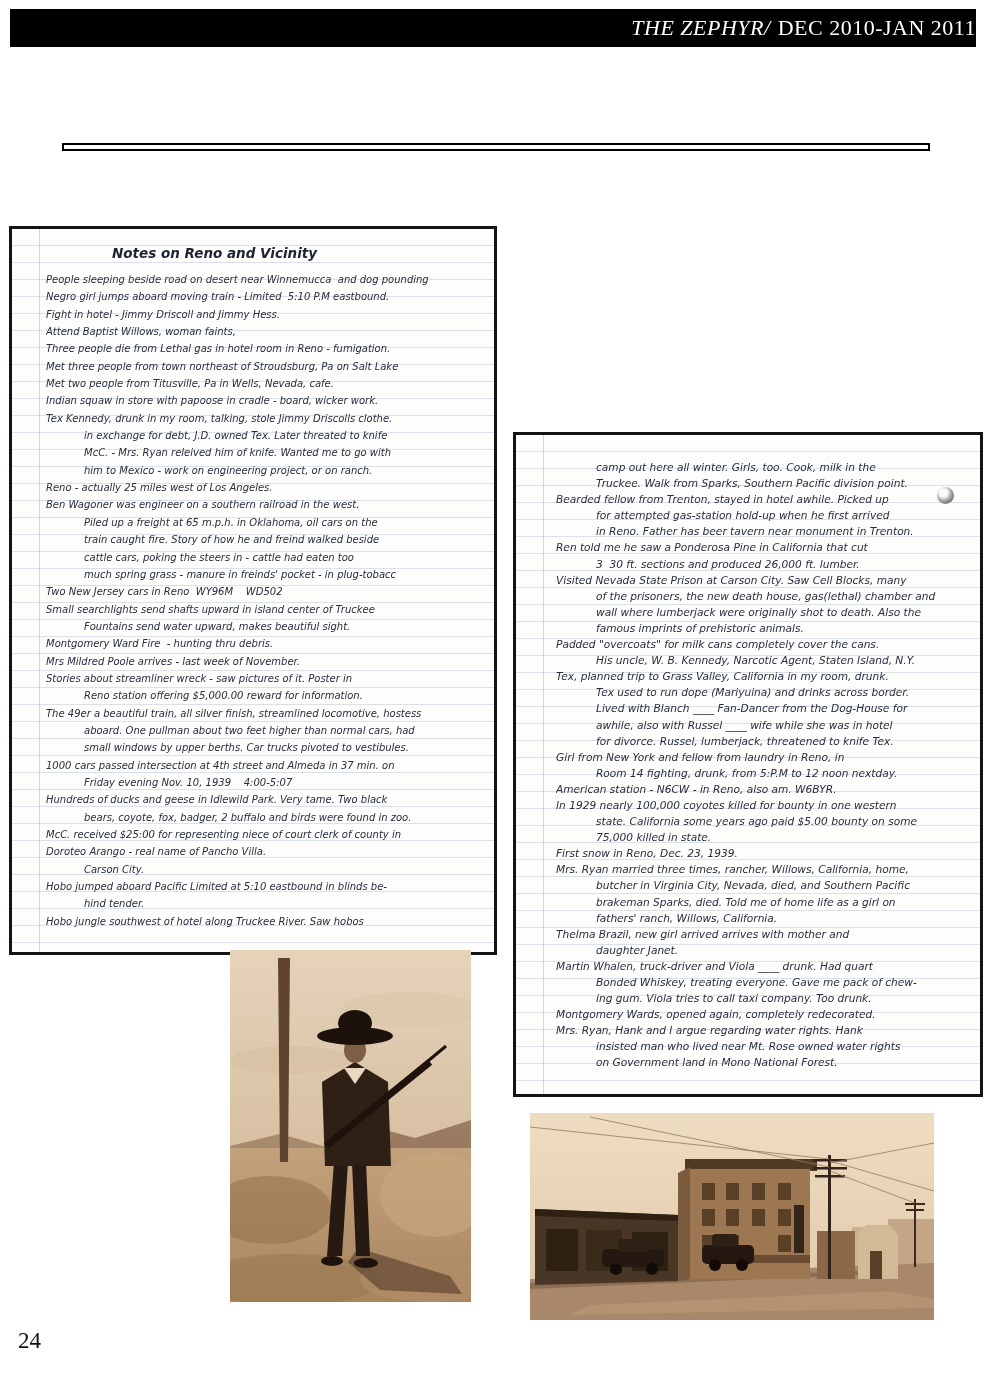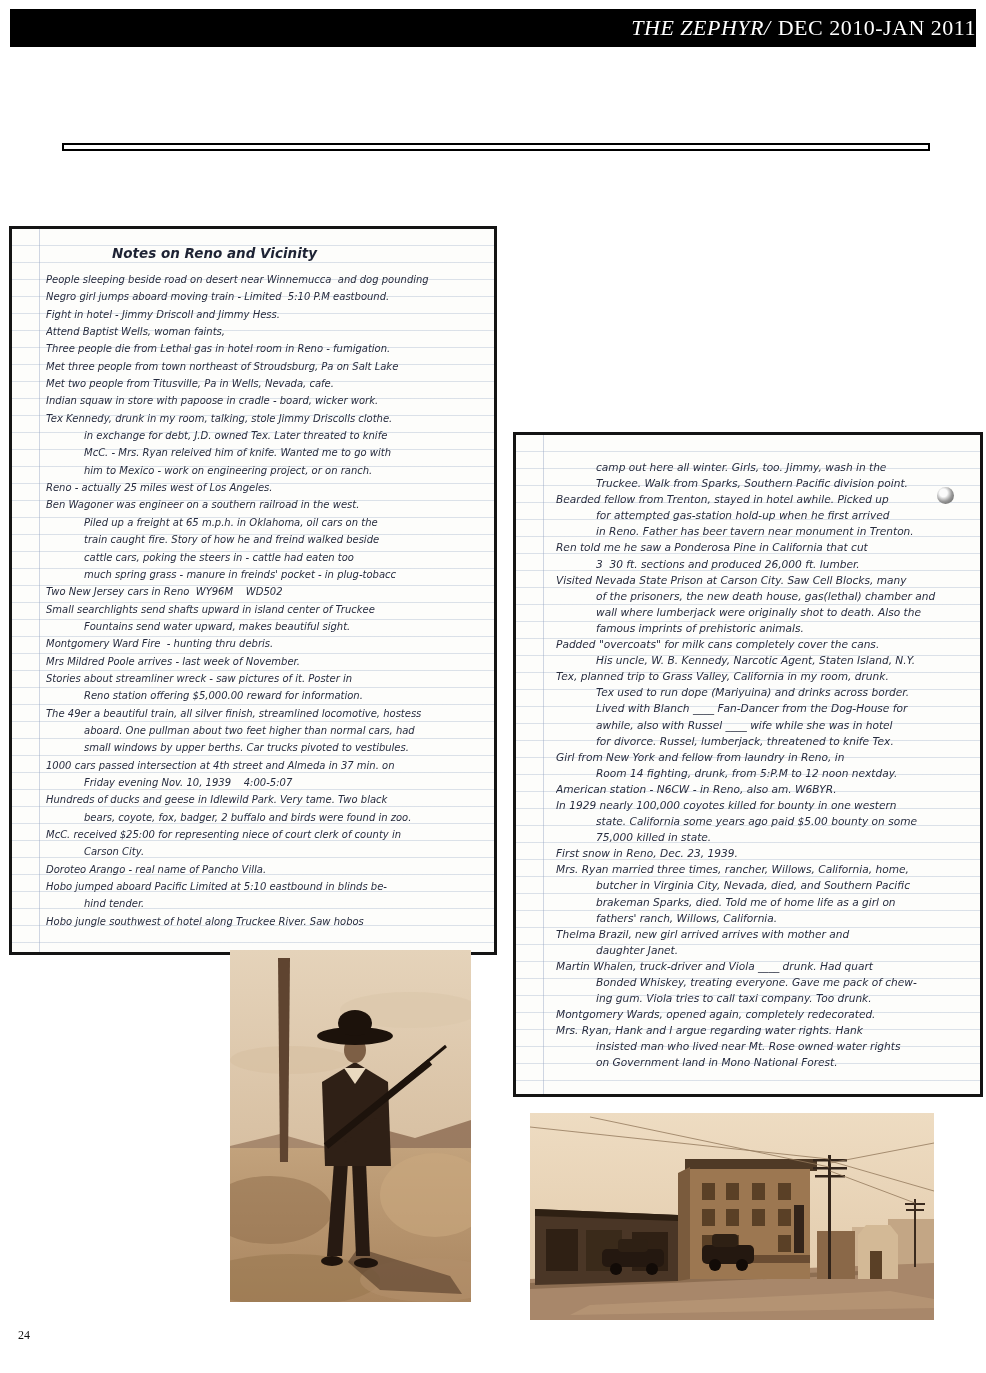--- a/index.html
+++ b/index.html
@@ -35,41 +35,41 @@
   .hole-punch{position:absolute;right:26px;top:52px;width:17px;height:17px;border-radius:50%;
               background:radial-gradient(circle at 38% 35%, #fbfbfb 25%, #9a9a9a 55%, #4d4d4d 100%);}
 
   
   .photo{position:absolute;display:block;margin:0;padding:0;line-height:0;}
   .photo-man{left:230px;top:950px;width:241px;height:352px;}
   .photo-street{left:530px;top:1113px;width:404px;height:207px;}
 
   
   .folio{position:absolute;left:18px;top:1328px;font-family:"Liberation Serif",serif;
-         font-size:12px;color:#111;}
+         font-size:23px;color:#111;}
 </style>
 </head>
 <body>
 
 <div class="canvas">
 
   <header class="masthead">
     <span class="m-it">THE ZEPHYR/</span>
     <span class="m-date">DEC 2010-JAN 2011</span>
   </header>
 
   <div class="double-rule"></div>
 
   <section class="notes-page page1">
     <h2 class="notes-title">Notes on Reno and Vicinity</h2>
     <div class="lines">
         <div class="note-line">People sleeping beside road on desert near Winnemucca  and dog pounding</div>
         <div class="note-line">Negro girl jumps aboard moving train - Limited  5:10 P.M eastbound.</div>
         <div class="note-line">Fight in hotel - Jimmy Driscoll and Jimmy Hess.</div>
-        <div class="note-line">Attend Baptist Wells, woman faints,</div>
+        <div class="note-line">Attend Baptist Willows, woman faints,</div>
         <div class="note-line">Three people die from Lethal gas in hotel room in Reno - fumigation.</div>
         <div class="note-line">Met three people from town northeast of Stroudsburg, Pa on Salt Lake</div>
         <div class="note-line">Met two people from Titusville, Pa in Wells, Nevada, cafe.</div>
         <div class="note-line">Indian squaw in store with papoose in cradle - board, wicker work.</div>
         <div class="note-line">Tex Kennedy, drunk in my room, talking, stole Jimmy Driscolls clothe.</div>
         <div class="note-line ind">in exchange for debt, J.D. owned Tex. Later threated to knife</div>
         <div class="note-line ind">McC. - Mrs. Ryan releived him of knife. Wanted me to go with</div>
         <div class="note-line ind">him to Mexico - work on engineering project, or on ranch.</div>
         <div class="note-line">Reno - actually 25 miles west of Los Angeles.</div>
         <div class="note-line">Ben Wagoner was engineer on a southern railroad in the west.</div>
@@ -85,32 +85,32 @@
         <div class="note-line">Stories about streamliner wreck - saw pictures of it. Poster in</div>
         <div class="note-line ind">Reno station offering $5,000.00 reward for information.</div>
         <div class="note-line">The 49er a beautiful train, all silver finish, streamlined locomotive, hostess</div>
         <div class="note-line ind">aboard. One pullman about two feet higher than normal cars, had</div>
         <div class="note-line ind">small windows by upper berths. Car trucks pivoted to vestibules.</div>
         <div class="note-line">1000 cars passed intersection at 4th street and Almeda in 37 min. on</div>
         <div class="note-line ind">Friday evening Nov. 10, 1939    4:00-5:07</div>
         <div class="note-line">Hundreds of ducks and geese in Idlewild Park. Very tame. Two black</div>
         <div class="note-line ind">bears, coyote, fox, badger, 2 buffalo and birds were found in zoo.</div>
         <div class="note-line">McC. received $25:00 for representing niece of court clerk of county in</div>
+        <div class="note-line">Doroteo Arango - real name of Pancho Villa.</div>
         <div class="note-line ind">Carson City.</div>
-        <div class="note-line">Doroteo Arango - real name of Pancho Villa.</div>
         <div class="note-line">Hobo jumped aboard Pacific Limited at 5:10 eastbound in blinds be-</div>
         <div class="note-line ind">hind tender.</div>
         <div class="note-line">Hobo jungle southwest of hotel along Truckee River. Saw hobos</div>
       </div>
   </section>
 
   <section class="notes-page page2">
     <div class="hole-punch"></div>
     <div class="lines">
-        <div class="note-line ind">camp out here all winter. Girls, too. Jimmy, wash in the</div>
+        <div class="note-line ind">camp out here all winter. Girls, too. Cook, milk in the</div>
         <div class="note-line ind">Truckee. Walk from Sparks, Southern Pacific division point.</div>
         <div class="note-line">Bearded fellow from Trenton, stayed in hotel awhile. Picked up</div>
         <div class="note-line ind">for attempted gas-station hold-up when he first arrived</div>
         <div class="note-line ind">in Reno. Father has beer tavern near monument in Trenton.</div>
         <div class="note-line">Ren told me he saw a Ponderosa Pine in California that cut</div>
         <div class="note-line ind">3  30 ft. sections and produced 26,000 ft. lumber.</div>
         <div class="note-line">Visited Nevada State Prison at Carson City. Saw Cell Blocks, many</div>
         <div class="note-line ind">of the prisoners, the new death house, gas(lethal) chamber and</div>
         <div class="note-line ind">wall where lumberjack were originally shot to death. Also the</div>
         <div class="note-line ind">famous imprints of prehistoric animals.</div>

